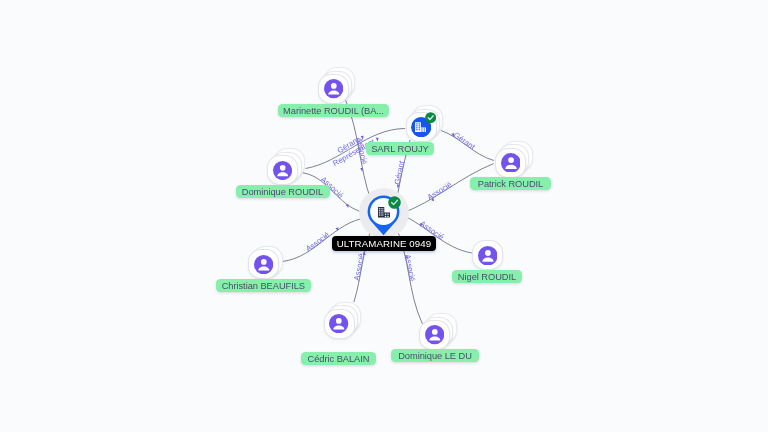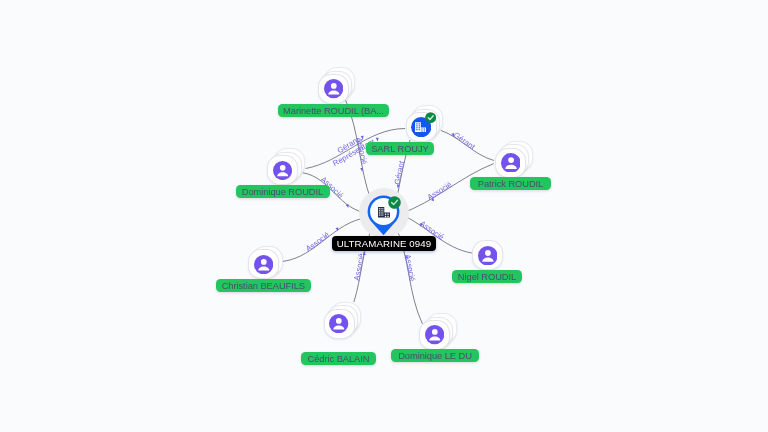--- a/index.html
+++ b/index.html
@@ -14,21 +14,21 @@
   .edge{fill:none;stroke:#5c6275;stroke-width:0.8;}
   .elabel{font-family:"Liberation Sans",sans-serif;font-size:7.8px;fill:#7165e2;}
   svg text{-webkit-font-smoothing:antialiased;}
 
   .node{position:absolute;left:0;top:0;}
   .card{position:absolute;background:#fff;border-radius:42%;width:31px;height:30px;
         box-shadow:0 1px 2px rgba(45,55,85,.10);border:0.7px solid #e3e4e9;box-sizing:border-box;}
   .card.b1{border-color:#e6e7ec}
   .card.b2{border-color:#e9eaee}
   .avatar{position:absolute;border-radius:50%;}
-  .chip{position:absolute;background:#22c55e;border-radius:4.5px;
+  .chip{position:absolute;background:#86efac;border-radius:4.5px;
         box-shadow:0 1.2px 2.6px rgba(45,55,85,.16);
         color:#474f6a;white-space:nowrap;display:flex;align-items:center;justify-content:center;
         font-size:9.3px;height:13px;letter-spacing:-0.05px;}
   .chip.sel{background:#000000;color:#fff;box-shadow:0 1.2px 3px rgba(20,60,160,.32);
         font-size:9.7px;height:15px;border-radius:4px;letter-spacing:0.1px;}
   .halo{position:absolute;border-radius:50%;background:#ececef;}
 </style>
 </head>
 <body>
 

